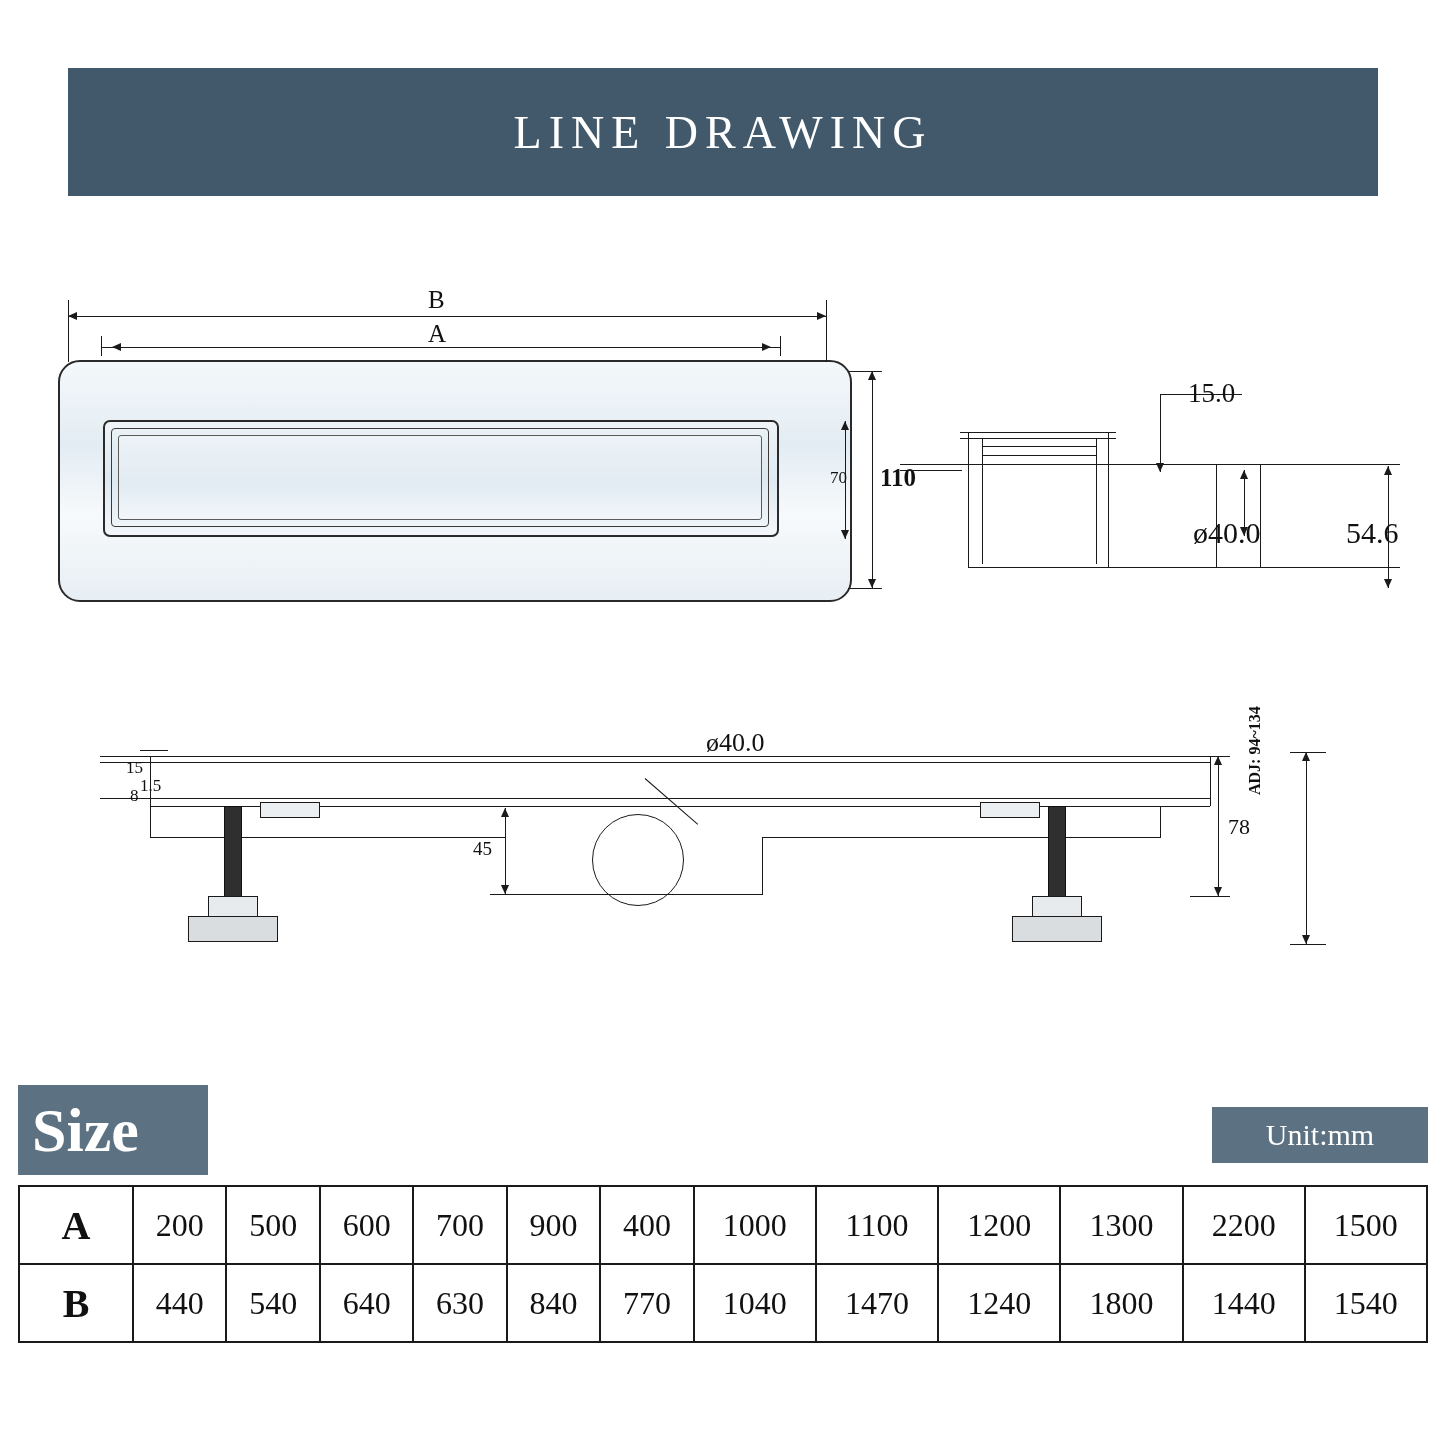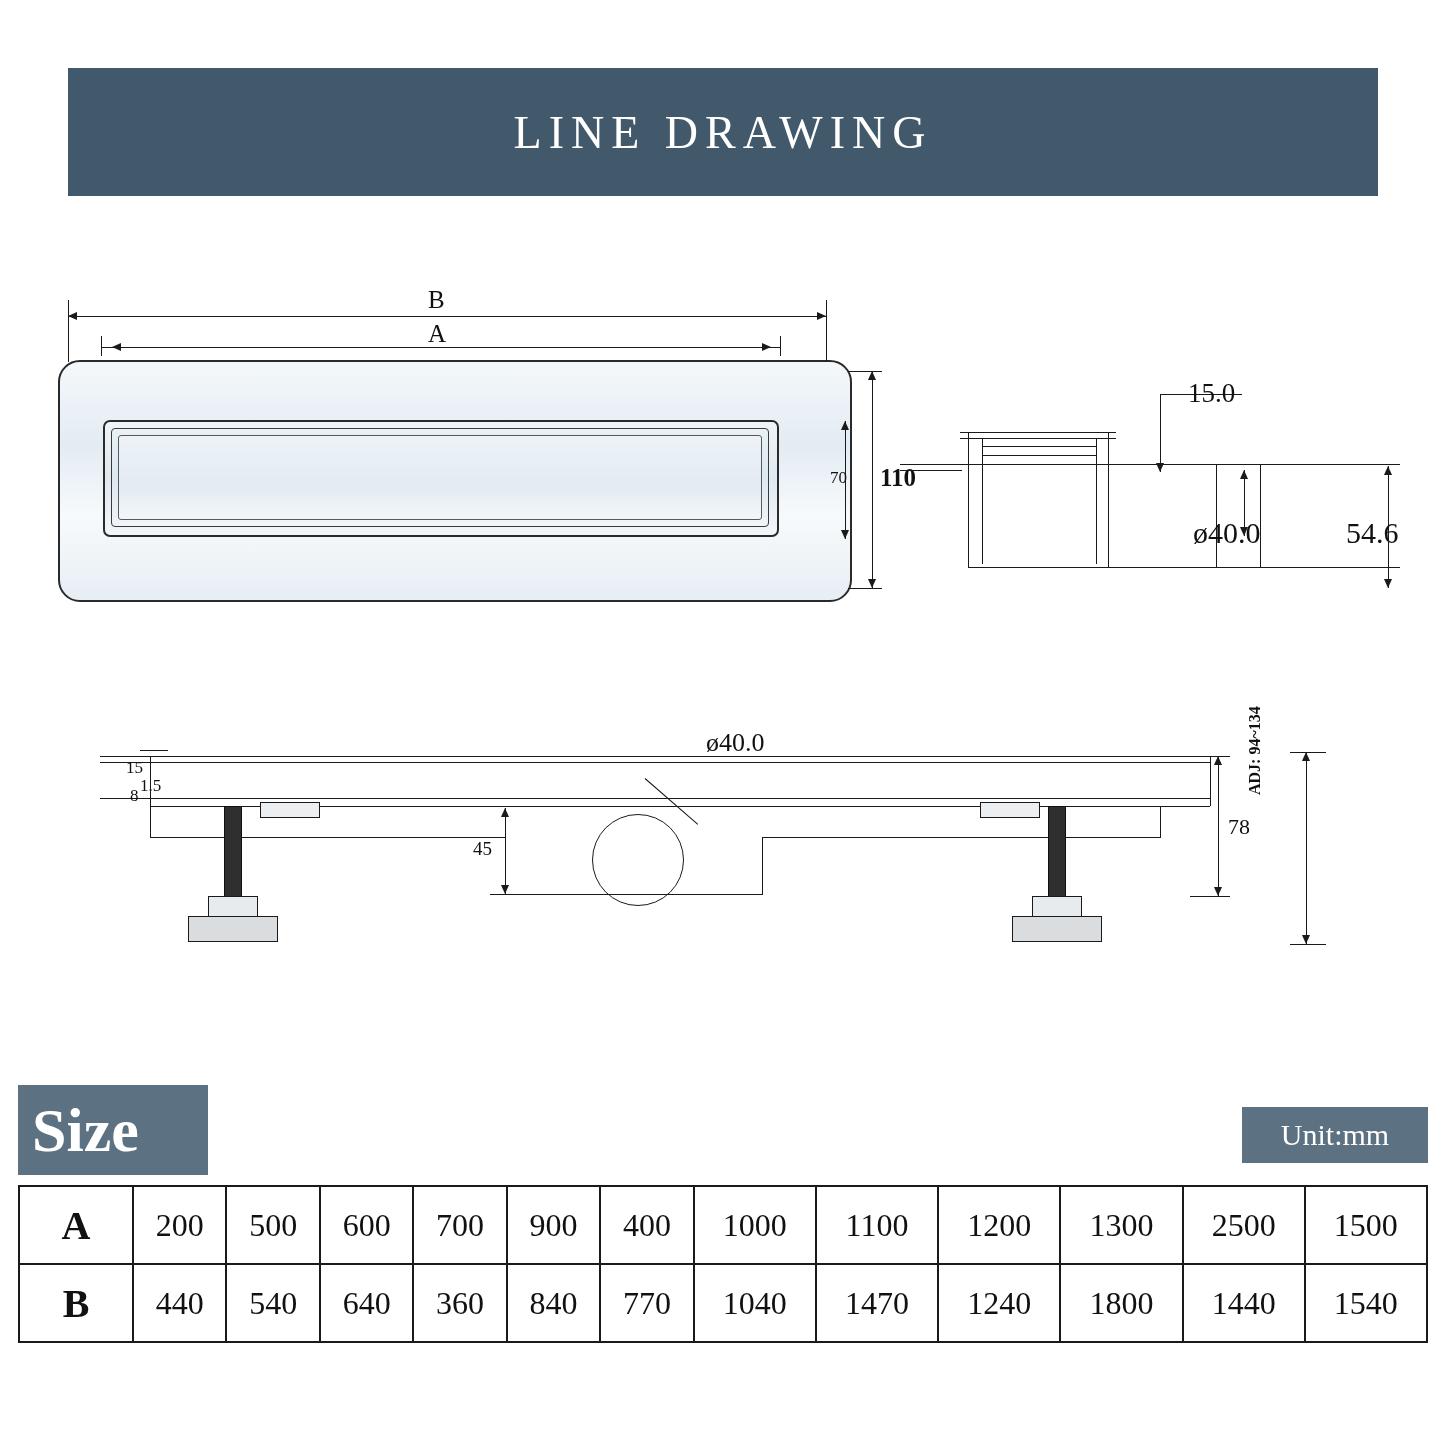--- a/index.html
+++ b/index.html
@@ -61,21 +61,21 @@
   .screwtop{position:absolute;border:1.5px solid #1a1a1a;background:#eceff1;}
 
   
   #size-block{position:absolute;left:18px;top:1085px;width:1410px;}
   .size-tag{
     position:absolute;left:0px;top:0px;width:190px;height:90px;background:#5c7282;
     display:flex;align-items:center;justify-content:flex-start;
   }
   .size-tag span{color:#fff;font-size:62px;font-family:"Liberation Serif",serif;padding-left:14px;font-weight:700;}
   .unit-tag{
-    position:absolute;right:0px;top:22px;width:186px;height:56px;background:#5c7282;
+    position:absolute;right:0px;top:22px;width:216px;height:56px;background:#5c7282;
     display:flex;align-items:center;justify-content:center;
   }
   .unit-tag span{color:#fff;font-size:30px;font-family:"Liberation Serif",serif;}
 
   table.sz{
     position:absolute;left:0px;top:100px;border-collapse:collapse;width:1410px;
     font-family:"Liberation Serif",serif;
   }
   table.sz td{
     border:2px solid #1a1a1a;text-align:center;font-size:32px;height:74px;color:#111;
@@ -235,29 +235,29 @@
           <td>200</td>
           <td>500</td>
           <td>600</td>
           <td>700</td>
           <td>900</td>
           <td>400</td>
           <td>1000</td>
           <td>1100</td>
           <td>1200</td>
           <td>1300</td>
-          <td>2500</td>
+          <td>2200</td>
           <td>1500</td>
         </tr>
         <tr>
           <td class="rowhead">B</td>
           <td>440</td>
           <td>540</td>
           <td>640</td>
-          <td>360</td>
+          <td>630</td>
           <td>840</td>
           <td>770</td>
           <td>1040</td>
           <td>1470</td>
           <td>1240</td>
           <td>1800</td>
           <td>1440</td>
           <td>1540</td>
         </tr>
       </tbody>

